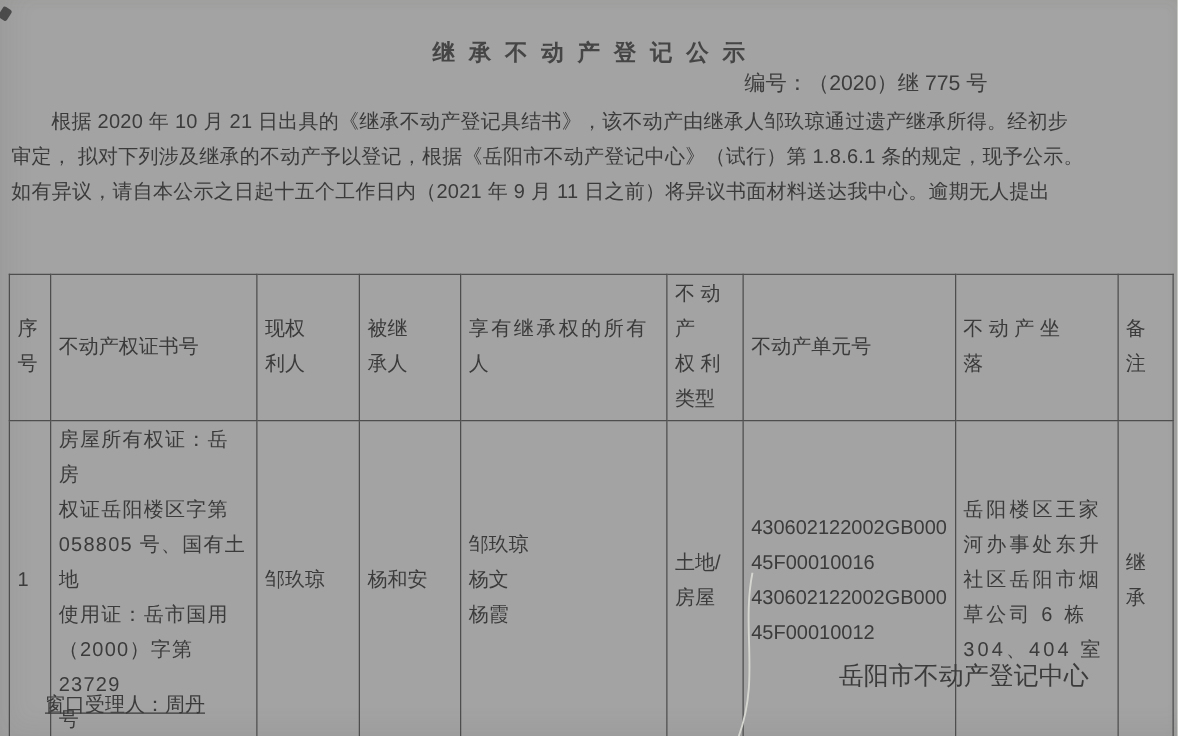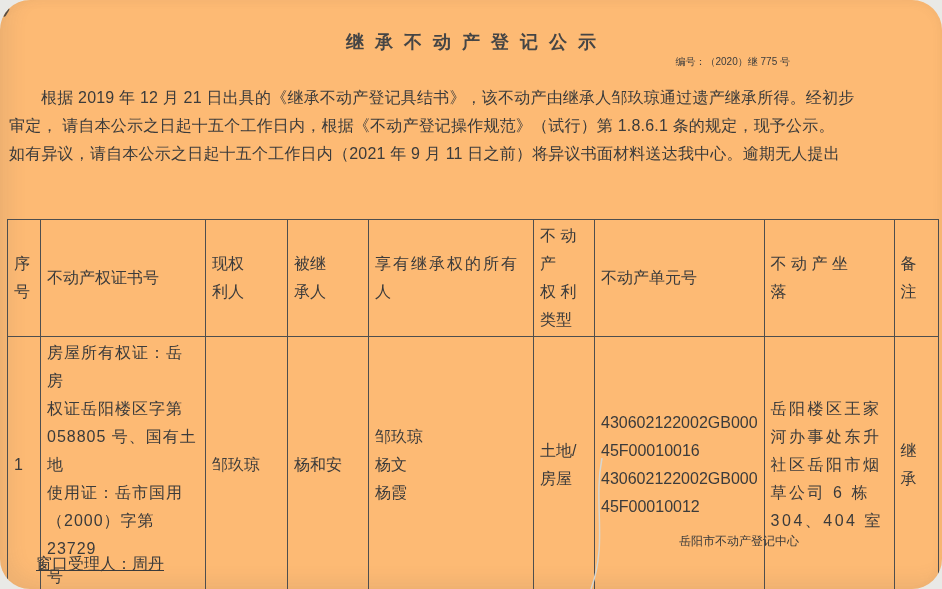--- a/index.html
+++ b/index.html
@@ -1,38 +1,37 @@
 <!DOCTYPE html>
 <html><head>
 <meta charset="utf-8">
 <style>
   html,body { margin:0; padding:0; background:#e9e9e6; }
   .page {
     position:relative;
     width:942px; height:589px;
-    background:#fdba74;
+    background:#a3a3a3;
     font-family:"Liberation Sans","DejaVu Sans",sans-serif;
     color:#3b3b3b;
     overflow:hidden;
     box-shadow: inset 10px -8px 18px rgba(90,90,85,.09), inset -3px 3px 8px rgba(90,90,85,.04);
-    border-radius: 30px;
   }
   .speck {
     position:absolute; left:0px; top:6px; width:8px; height:10px;
     background:#3c3c3c; transform:rotate(32deg); border-radius:2px; opacity:.85;
   }
   .crease { position:absolute; left:580px; top:458px; }
   .title {
     position:absolute; top:30px; left:0; right:0;
     text-align:center; font-size:18px; font-weight:bold;
     letter-spacing:11px; text-indent:11px; color:#454545;
   }
   .doc-no {
     position:absolute; top:55px; right:152px;
-    font-size:10px; color:#3d3d3d;
+    font-size:17px; color:#3d3d3d;
   }
   .intro {
     position:absolute; left:9px; top:84px; width:930px;
     font-size:16px; line-height:28px; letter-spacing:.2px;
   }
   .intro .line { white-space:nowrap; }
   .intro .line.indent { text-indent:32px; }
 
   table.notice {
     position:absolute; left:7px; top:219px;
@@ -49,38 +48,38 @@
   }
   tr.hdr  th { height:101px; }
   tr.data td { height:190px; }
   .c-center { text-align:center; padding:2px 2px; }
   .ls1 { letter-spacing:1px; }
   .ls2 { letter-spacing:2px; }
   .c-loc { letter-spacing:2.5px; }
 
   .receiver { position:absolute; left:36px; top:554px; font-size:16px;text-decoration:underline; }
   .footer-right {
-    position:absolute; left:594px; top:527px; width:290px;
-    text-align:center; font-size:12px; line-height:29px;
+    position:absolute; left:626px; top:527px; width:290px;
+    text-align:center; font-size:20px; line-height:29px;
   }
 </style>
 </head>
 <body>
 
 <div class="page">
 
   <div class="speck"></div>
 
   <div class="title">继承不动产登记公示</div>
 
   <div class="doc-no">编号：（2020）继 775 号</div>
 
   <div class="intro">
-    <div class="line indent">根据 2019 年 12 月 21 日出具的《继承不动产登记具结书》，该不动产由继承人邹玖琼通过遗产继承所得。经初步</div>
-    <div class="line">审定， 请自本公示之日起十五个工作日内，根据《不动产登记操作规范》（试行）第 1.8.6.1 条的规定，现予公示。</div>
+    <div class="line indent">根据 2020 年 10 月 21 日出具的《继承不动产登记具结书》，该不动产由继承人邹玖琼通过遗产继承所得。经初步</div>
+    <div class="line">审定， 拟对下列涉及继承的不动产予以登记，根据《岳阳市不动产登记中心》（试行）第 1.8.6.1 条的规定，现予公示。</div>
     <div class="line">如有异议，请自本公示之日起十五个工作日内（2021 年 9 月 11 日之前）将异议书面材料送达我中心。逾期无人提出</div>
   </div>
 
   <table class="notice">
     <colgroup>
       <col style="width:33px">
         <col style="width:165px">
         <col style="width:82px">
       <col style="width:81px">
         <col style="width:165px">

